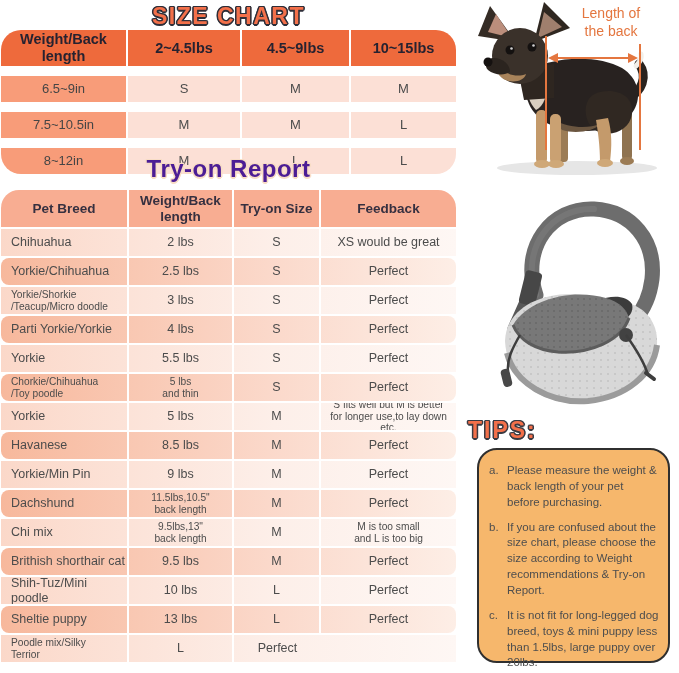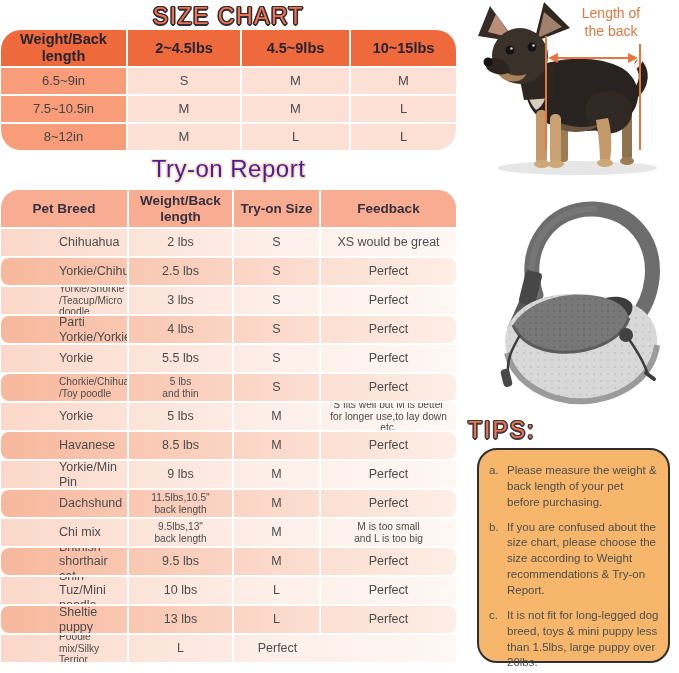--- a/index.html
+++ b/index.html
@@ -1,48 +1,48 @@
 <!DOCTYPE html>
 <html><head>
 <meta charset="utf-8">
 <style>
   *{box-sizing:border-box;margin:0;padding:0;}
   html,body{width:679px;height:673px;background:#fff;font-family:"Liberation Sans",sans-serif;overflow:hidden;}
   #stage{position:relative;width:679px;height:673px;background:#fff;}
 
   
-  .big-title{position:absolute;text-align:center;font-weight:400;}
+  .big-title{position:absolute;text-align:center;font-weight:700;}
   #size-title{left:0;top:3px;width:457px;font-size:23px;letter-spacing:1.5px;color:#f3704a;
     text-shadow:-1.5px 0 0 #2e2e38,1.5px 0 0 #2e2e38,0 -1.5px 0 #2e2e38,0 1.5px 0 #2e2e38,
       -1px -1px 0 #2e2e38,1px -1px 0 #2e2e38,-1px 1px 0 #2e2e38,1px 1px 0 #2e2e38;}
   #tryon-title{left:0;top:155px;width:457px;font-size:24px;letter-spacing:.5px;color:#4c1d95;
     text-shadow:-1.5px 0 0 #f8ddc6,1.5px 0 0 #f8ddc6,0 -1.5px 0 #f8ddc6,0 1.5px 0 #f8ddc6,
       -1px -1px 0 #f8ddc6,1px -1px 0 #f8ddc6,-1px 1px 0 #f8ddc6,1px 1px 0 #f8ddc6;}
   #tips-title{left:468px;top:417px;width:120px;text-align:left;font-size:23px;letter-spacing:2px;color:#f3704a;
     text-shadow:-1.5px 0 0 #3a3a42,1.5px 0 0 #3a3a42,0 -1.5px 0 #3a3a42,0 1.5px 0 #3a3a42,
       -1px -1px 0 #3a3a42,1px -1px 0 #3a3a42,-1px 1px 0 #3a3a42,1px 1px 0 #3a3a42;}
 
   
   #size-table{position:absolute;left:1px;top:30px;width:455px;border-radius:20px;overflow:hidden;background:#fff;}
   .sc-h,.sc-r{display:grid;grid-template-columns:127px 114px 109px 105px;}
   .sc-h{height:36px;}
-  .sc-r{height:26px;margin-top:2px;}
+  .sc-r{height:26px;margin-top:10px;}
   .sc-h .cell{background:#ee6a3c;color:#262230;font-weight:700;font-size:14.5px;}
   .sc-r .cell{background:#fce0d6;color:#4c4c4c;font-size:13px;}
   .sc-r .cell:first-child{background:#f89c79;color:#454545;}
 
   
   #tryon-table{position:absolute;left:1px;top:190px;width:455px;border-radius:18px 18px 0 0;overflow:hidden;background:#fff;}
   .tr-h,.tr-r{display:grid;grid-template-columns:128px 105px 87px 135px;}
   .tr-h{height:37px;}
   .tr-h .cell{background:#f8ad92;color:#363040;font-weight:700;font-size:13.5px;}
   .tr-r{height:27px;margin-top:2px;background:linear-gradient(90deg,#fbd8c9 0%,#fdefe9 60%,#fef7f4 100%);}
   .tr-r.dark{background:linear-gradient(90deg,#f7b89c 0%,#fbd9cb 60%,#fdeee6 100%);border-radius:8px;}
   .tr-r .cell{color:#4c4c4c;font-size:12.5px;}
-  .tr-r .cell:first-child{justify-content:flex-start;text-align:left;padding-left:10px;margin-left:48px;}
+  .tr-r .cell:first-child{justify-content:flex-start;text-align:left;padding-left:10px;}
 
   .cell{display:flex;align-items:center;justify-content:center;text-align:center;
         white-space:pre-line;line-height:1.15;overflow:hidden;}
   .cell:not(:last-child){border-right:2px solid #fff;}
   .cell.sm{font-size:10.2px !important;}
 
   
   #dog-figure{position:absolute;left:462px;top:0;width:217px;height:180px;}
   #dog-annotation{position:absolute;left:556px;top:5px;width:110px;text-align:center;
     color:#e4763f;font-size:14px;line-height:1.25;white-space:pre-line;}

